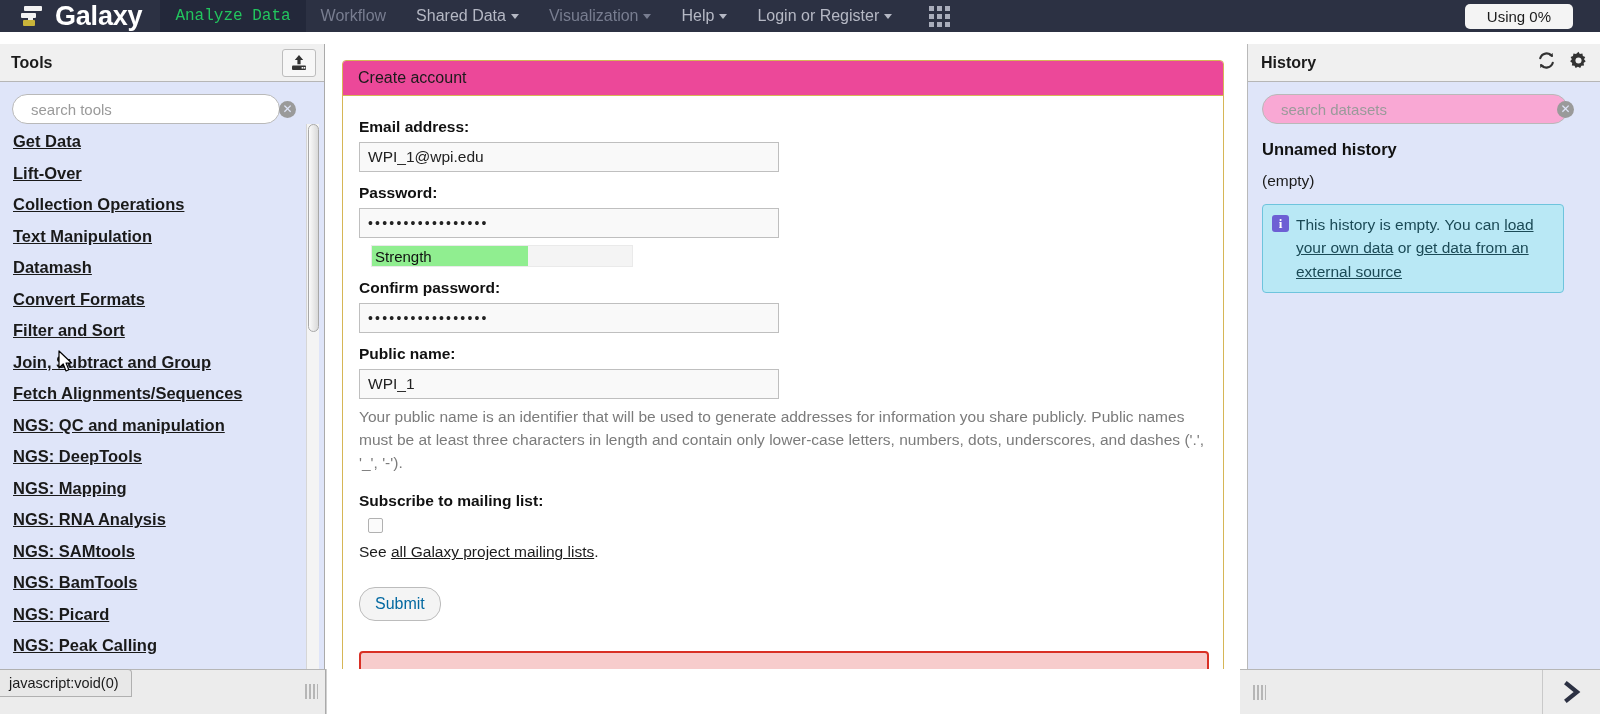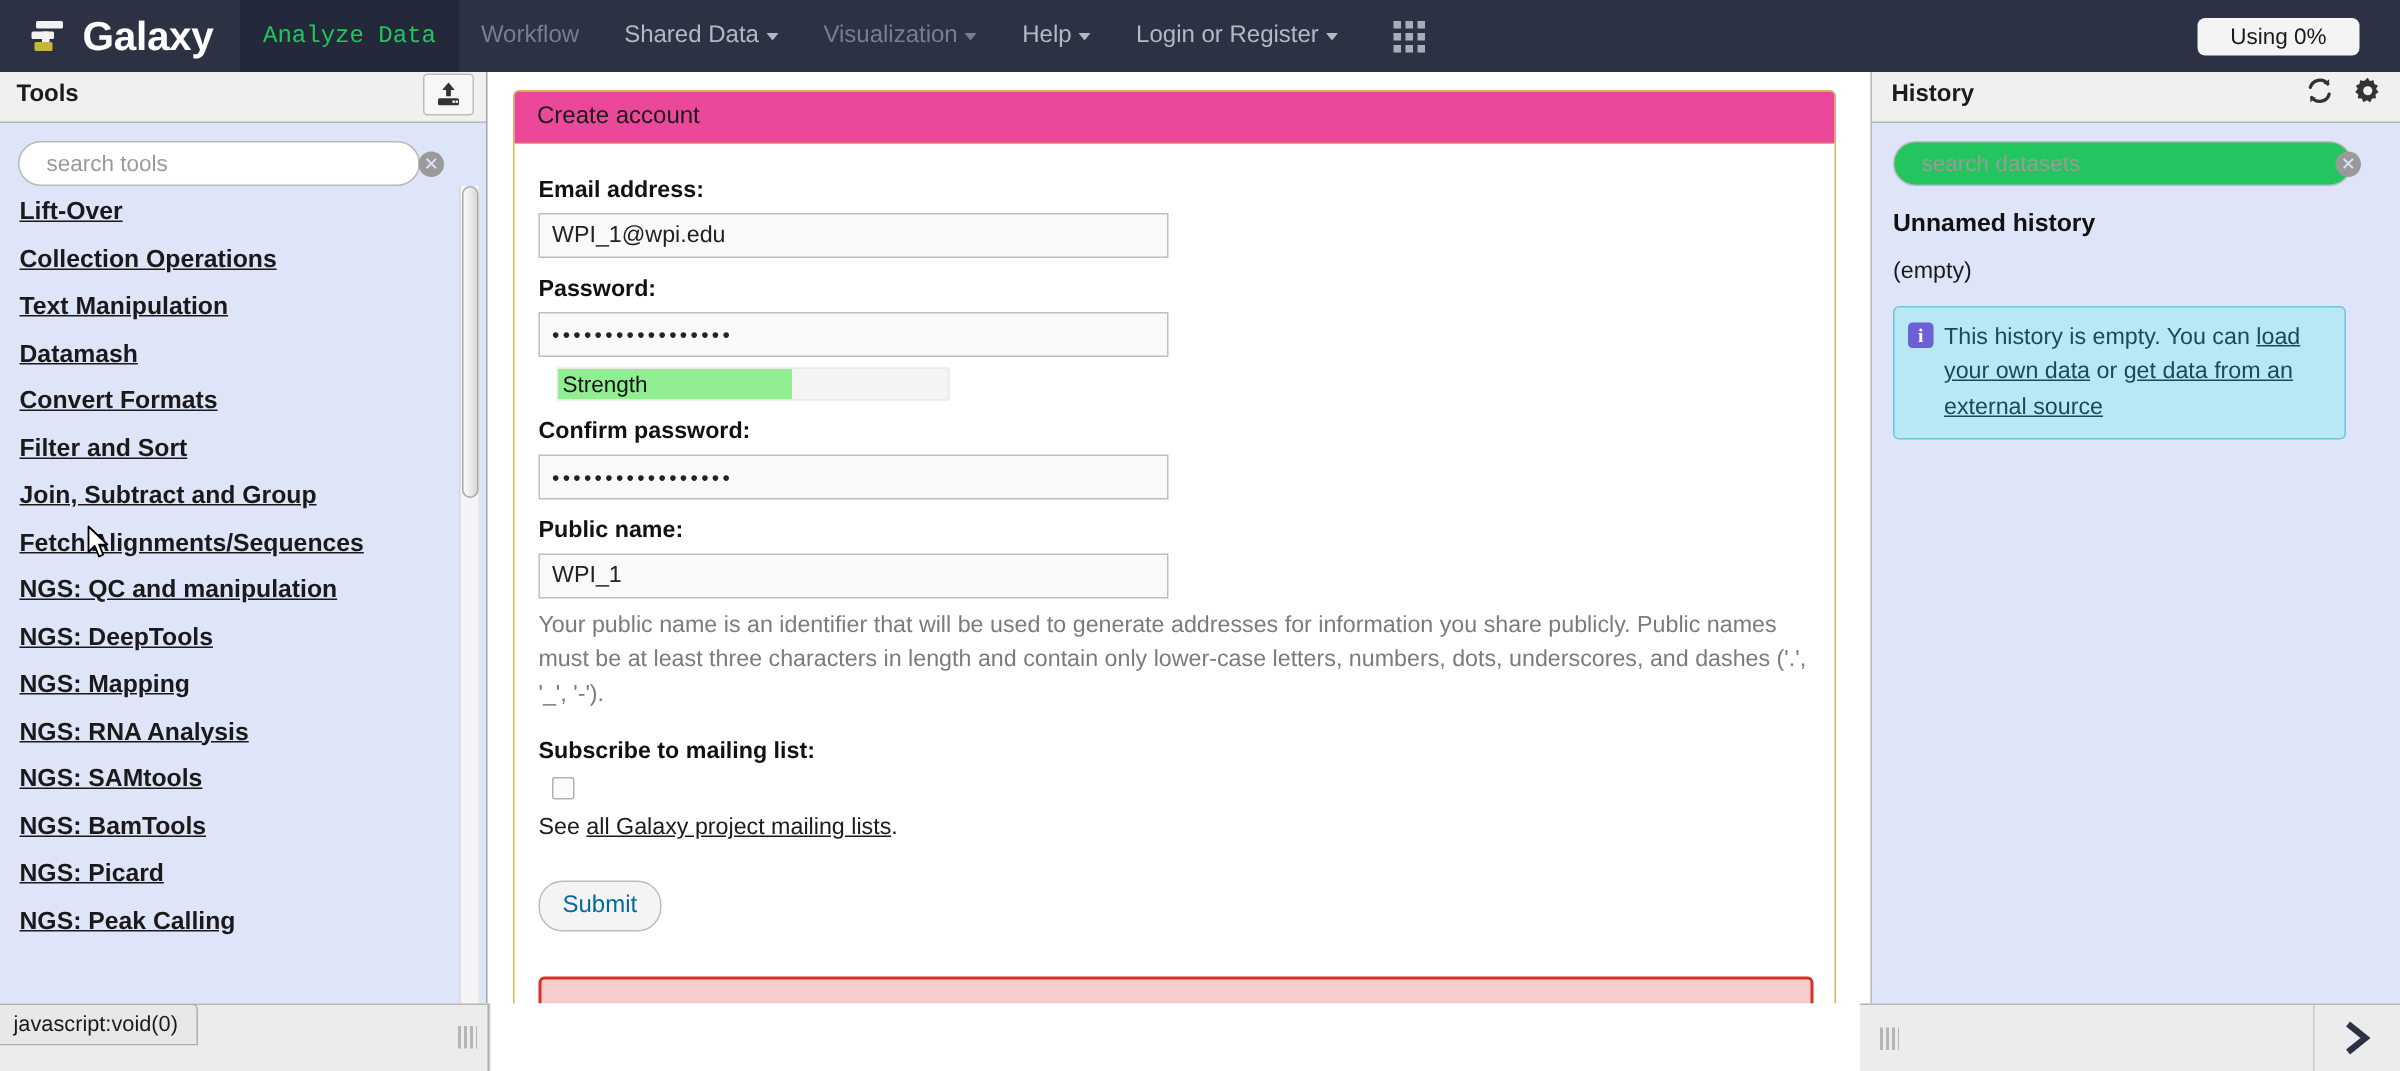--- a/index.html
+++ b/index.html
@@ -9,21 +9,21 @@
     overflow: hidden;
     background: #fff;
     font-family: "Liberation Sans", sans-serif;
     -webkit-font-smoothing: antialiased;
   }
   * { box-sizing: border-box; }
 
   
   #masthead {
     position: absolute; top: 0; left: 0;
-    width: 1600px; height: 48px;
+    width: 1600px; height: 32px;
     background: #2c3143;
     display: flex; align-items: stretch;
     z-index: 50;
   }
   #brand {
     display: flex; align-items: center;
     padding: 0 18px 0 20px;
     text-decoration: none;
   }
   #brand-logo {
@@ -316,21 +316,21 @@
   }
   #history-title { font-size: 16px; font-weight: bold; color: #1b1b1b; }
   #history-header .hicons { margin-left: auto; display: flex; gap: 13px; align-items:center; }
   .hicon { cursor: pointer; display:block; }
   #history-body { padding: 12px 14px 0 14px; position: relative; }
   #history-search-wrap { position: relative; }
   #history-search {
     width: 306px; height: 30px;
     border: 1px solid #b9b9b9;
     border-radius: 16px;
-    background: #22c55e;
+    background: #f9a8d4;
     padding: 0 34px 0 18px;
     font-size: 15px;
     color: #333;
     font-family: "Liberation Sans", sans-serif;
     outline: none;
   }
   #history-search::placeholder { color: #9a9a9a; }
   #history-search-clear { right: 12px; top: 7px; }
   #history-name {
     margin-top: 16px;
@@ -501,20 +501,21 @@
     </div>
   </div>
 
   <div id="toolpanel-body">
     <div id="tool-search-wrap">
       <input id="tool-search" type="text" placeholder="search tools" style="">
       <span class="clear-x" id="tool-search-clear">✕</span>
     </div>
 
     <div id="toolmenu">
+      <a class="toolsection">Get Data</a>
       <a class="toolsection">Lift-Over</a>
       <a class="toolsection">Collection Operations</a>
       <a class="toolsection">Text Manipulation</a>
       <a class="toolsection">Datamash</a>
       <a class="toolsection">Convert Formats</a>
       <a class="toolsection">Filter and Sort</a>
       <a class="toolsection">Join, Subtract and Group</a>
       <a class="toolsection">Fetch Alignments/Sequences</a>
       <a class="toolsection">NGS: QC and manipulation</a>
       <a class="toolsection">NGS: DeepTools</a>

